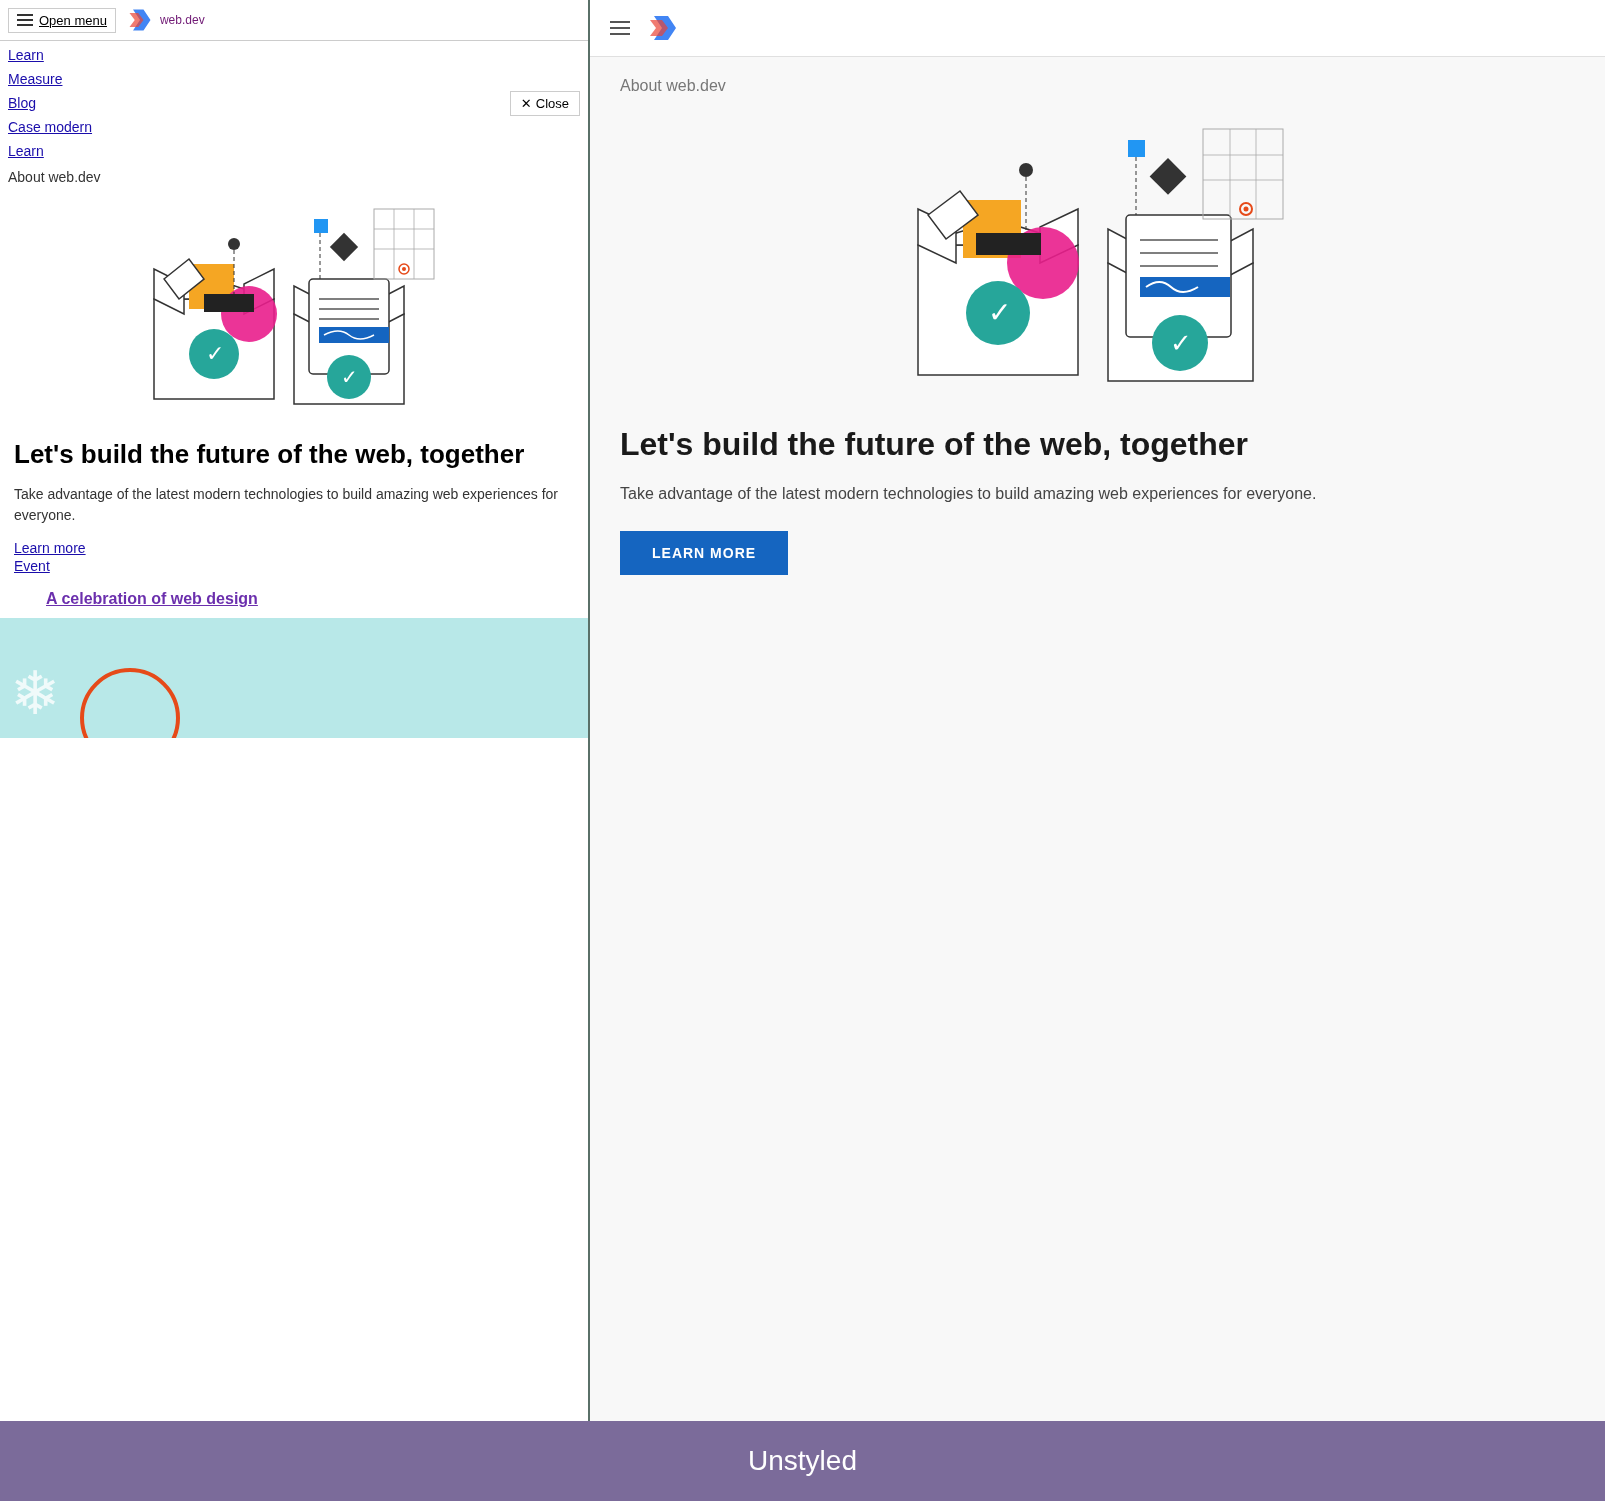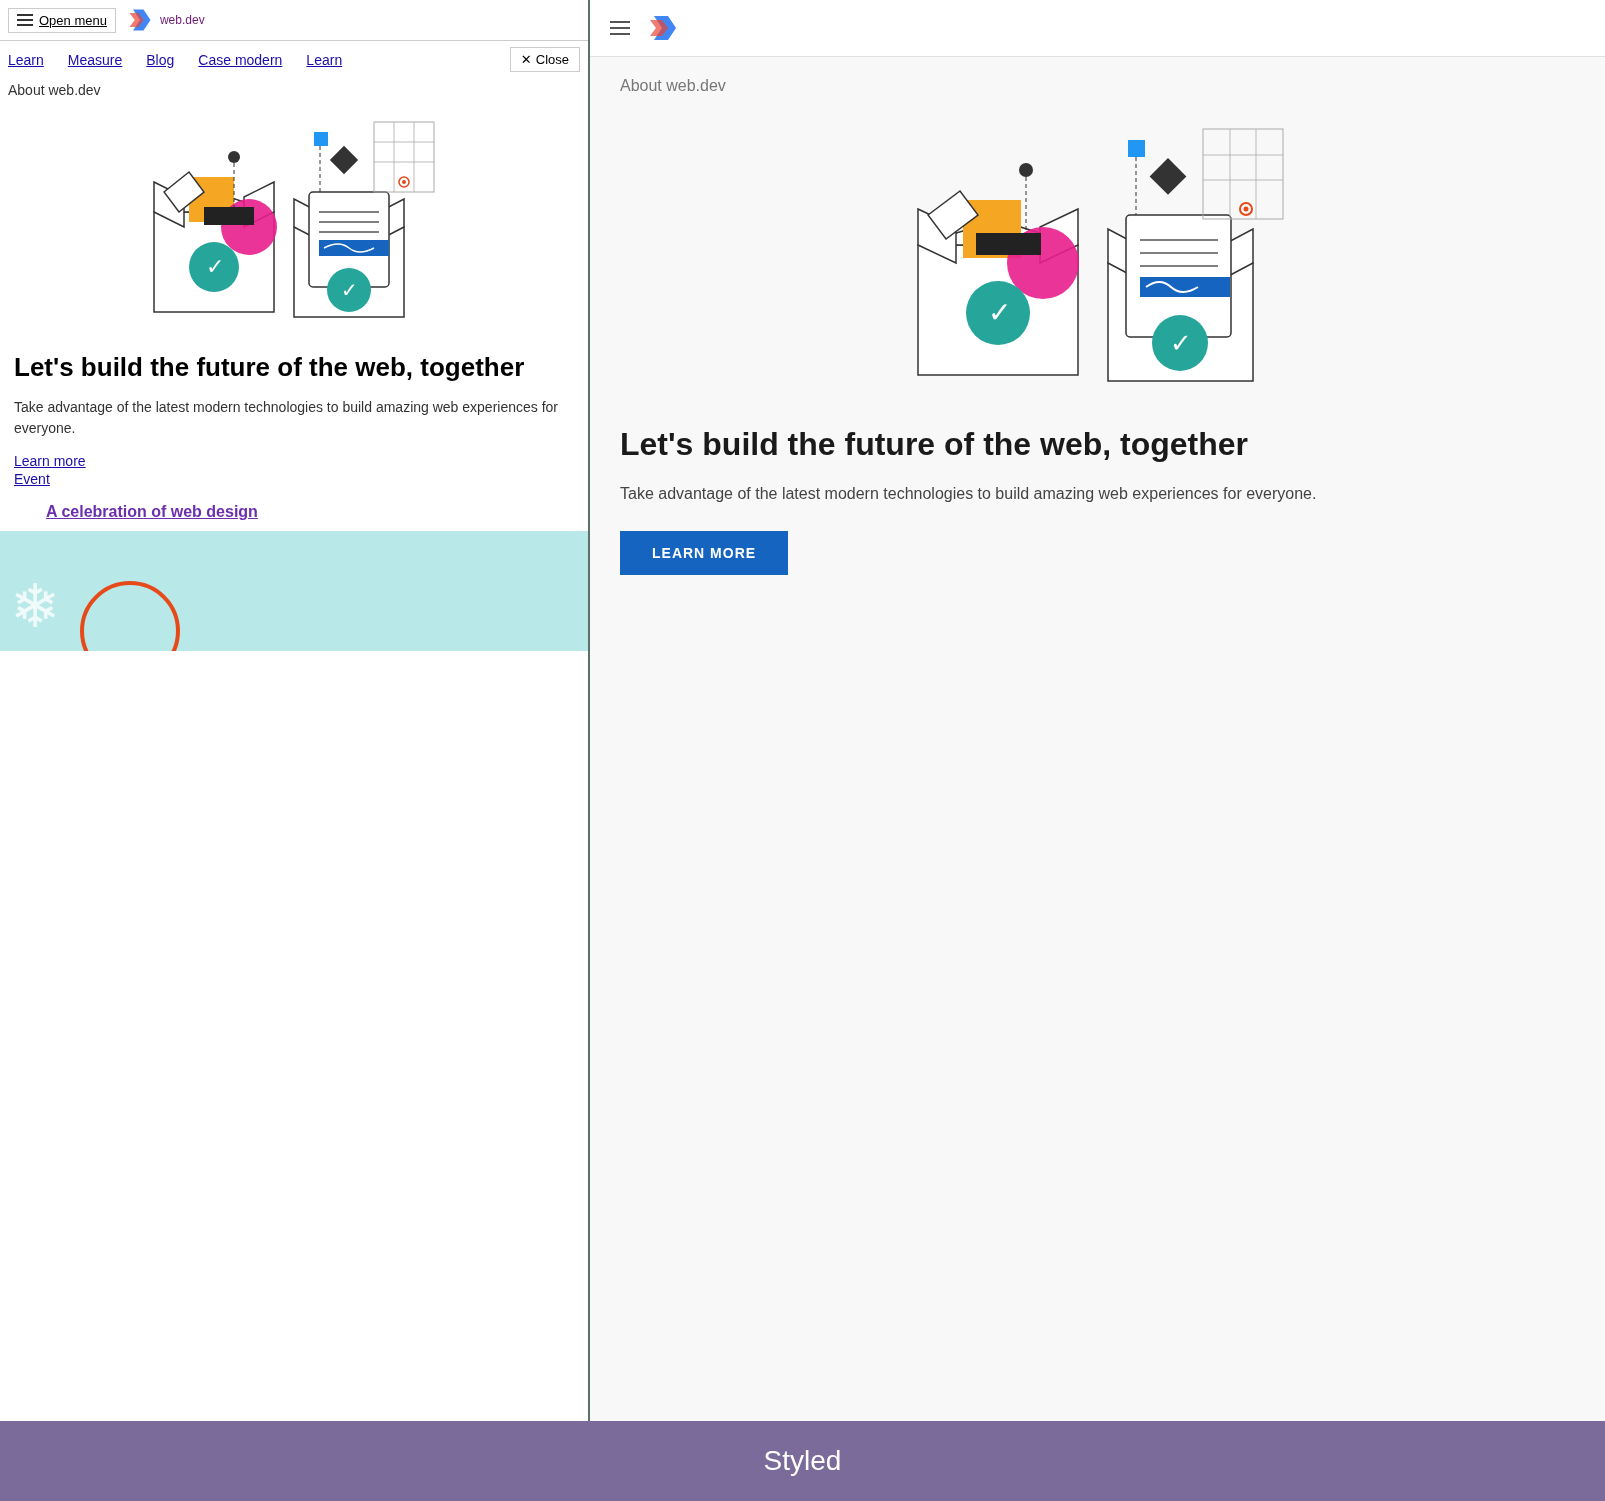--- a/index.html
+++ b/index.html
@@ -89,22 +89,23 @@
       display: flex;
       align-items: center;
       padding: 6px 8px;
       gap: 8px;
       background: white;
       flex-wrap: wrap;
     }
 
     .nav-links {
       display: flex;
-      gap: 24px;
+      gap: 8px;
       flex-wrap: wrap;
+      flex-direction: column;
     }
 
     .nav-link {
       color: #1a0dab;
       text-decoration: underline;
       font-size: 14px;
       cursor: pointer;
     }
 
     .close-btn {
@@ -493,14 +494,14 @@
 
     <div class="styled-content">
       <h1 class="main-heading-styled">Let's build the future of the web, together</h1>
       <p class="sub-text-styled">Take advantage of the latest modern technologies to build amazing web experiences for everyone.</p>
       <button class="learn-more-btn">LEARN MORE</button>
     </div>
   </div>
 </div>
 
 <div class="bottom-labels">
-  <div class="bottom-label bottom-label-right">Styled</div>
+  <div class="bottom-label bottom-label-left">Unstyled</div>
 </div>
 
 </body></html>

